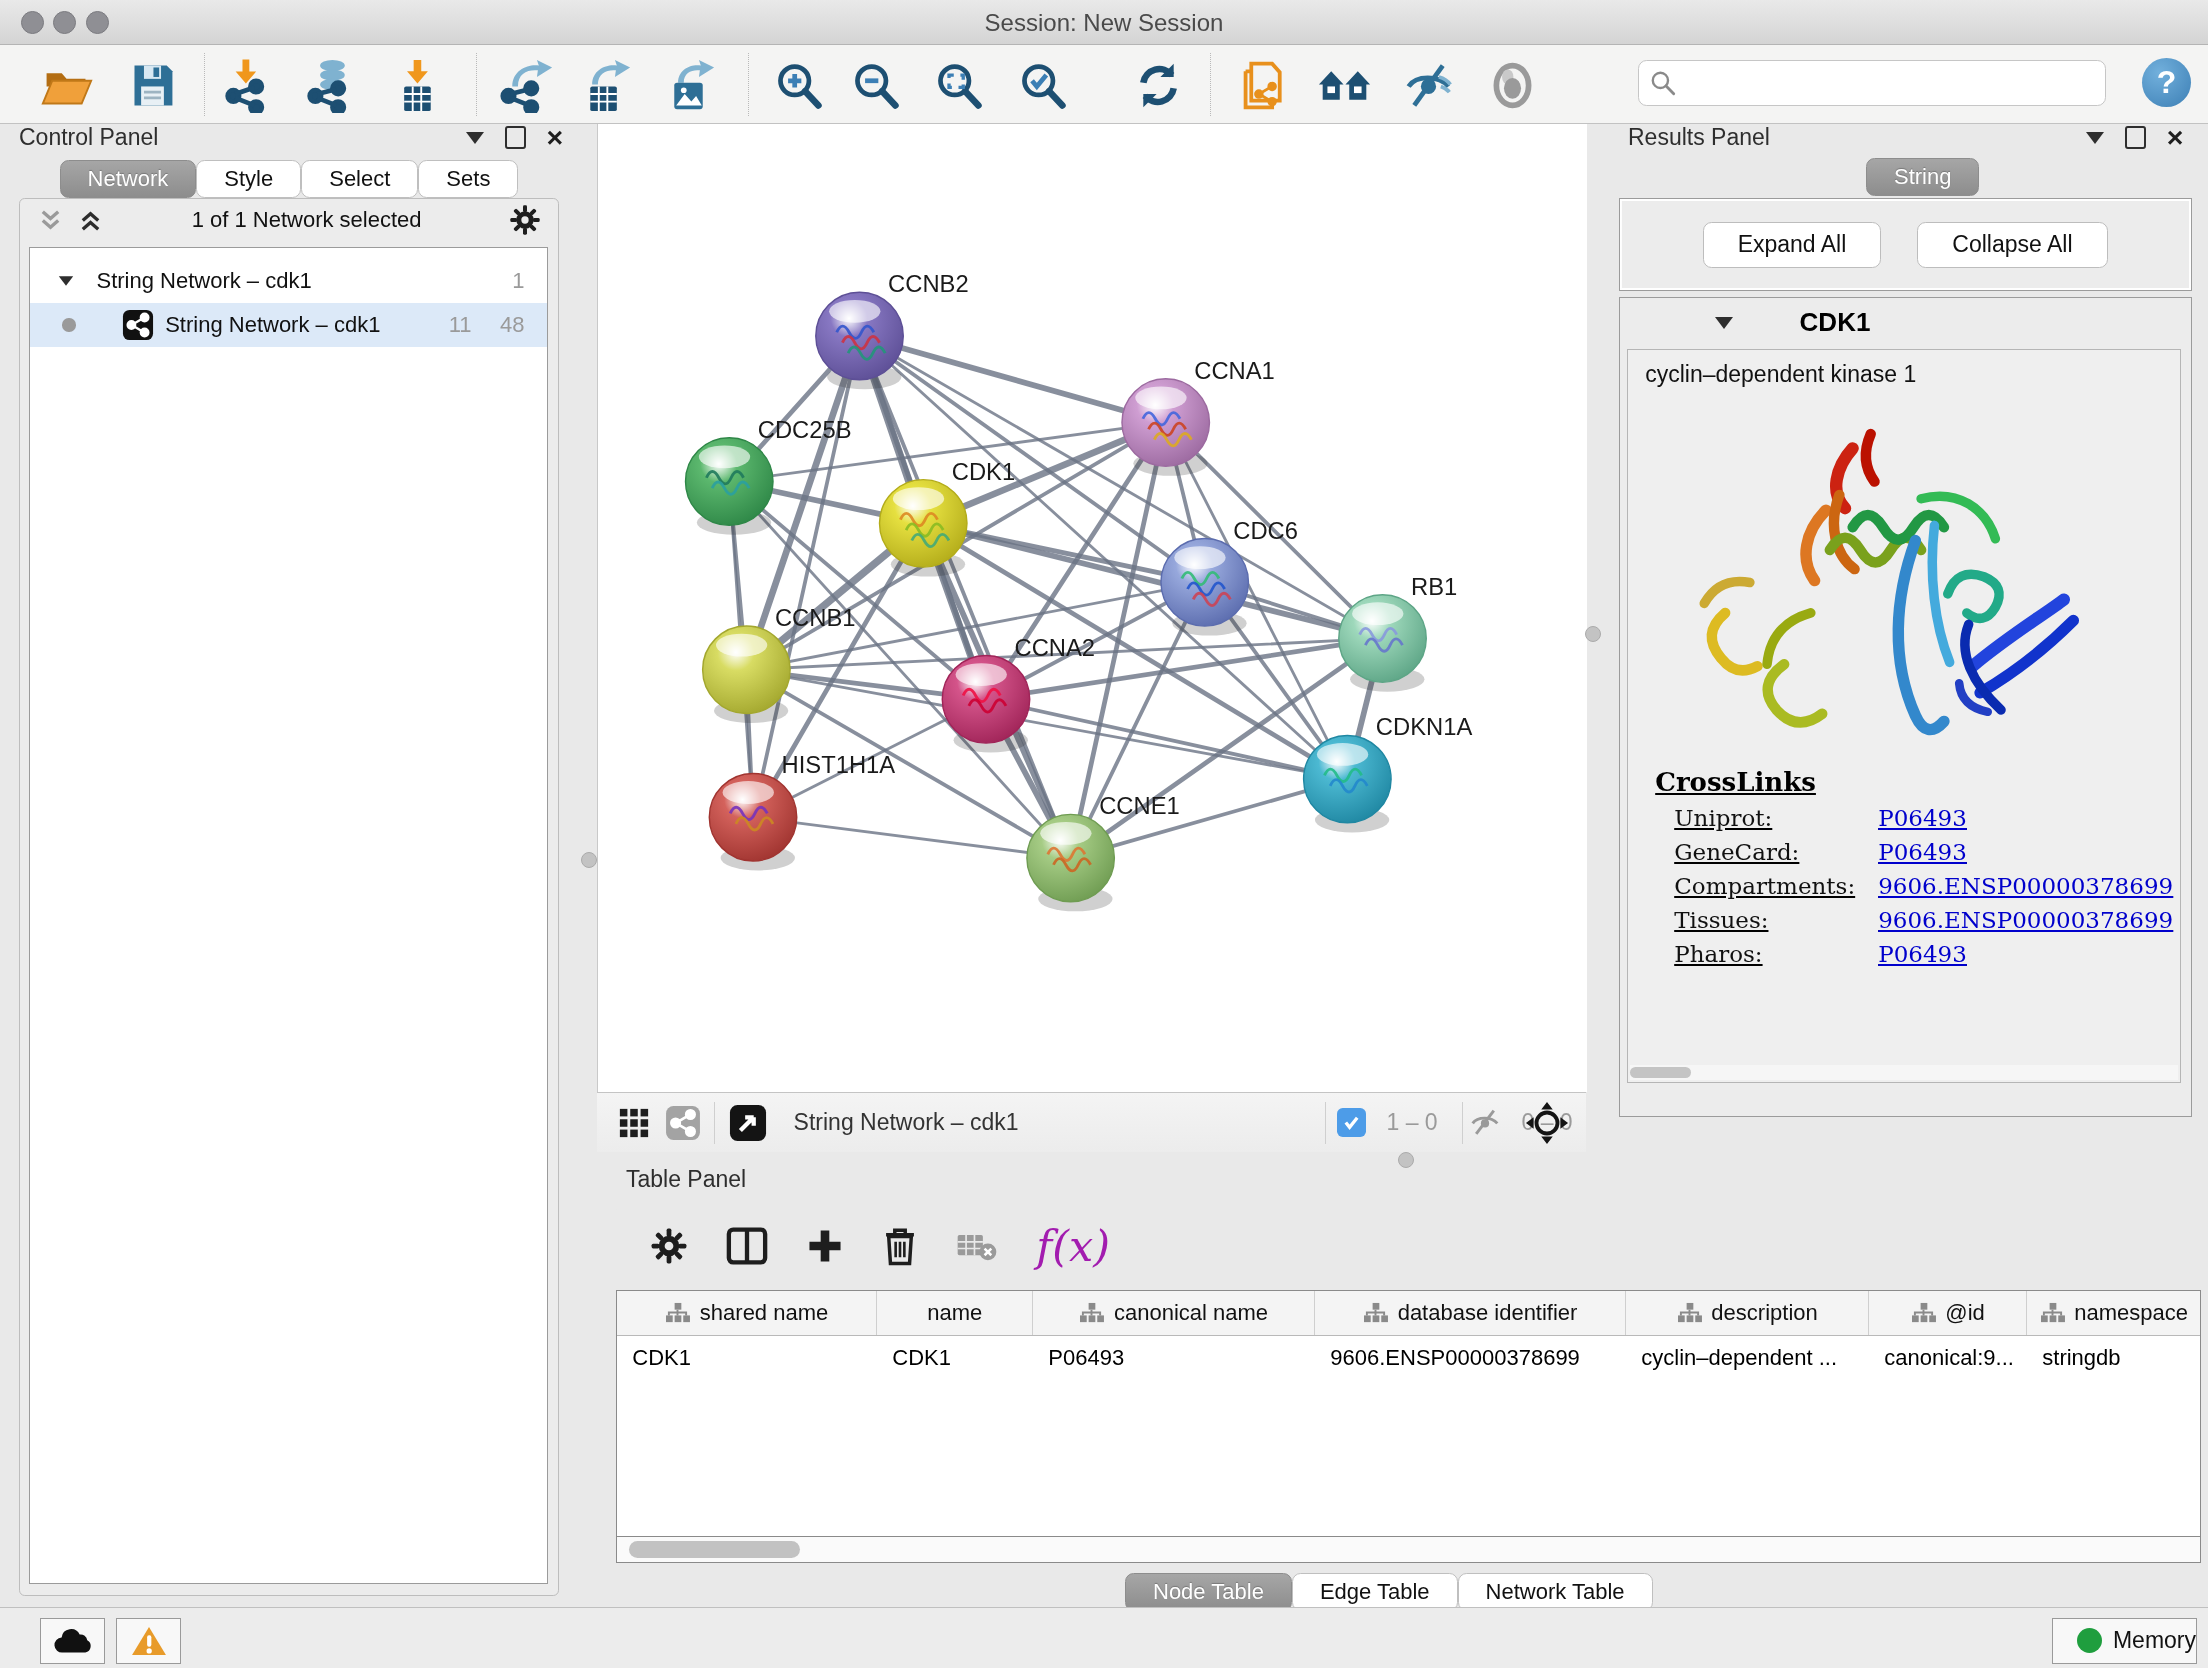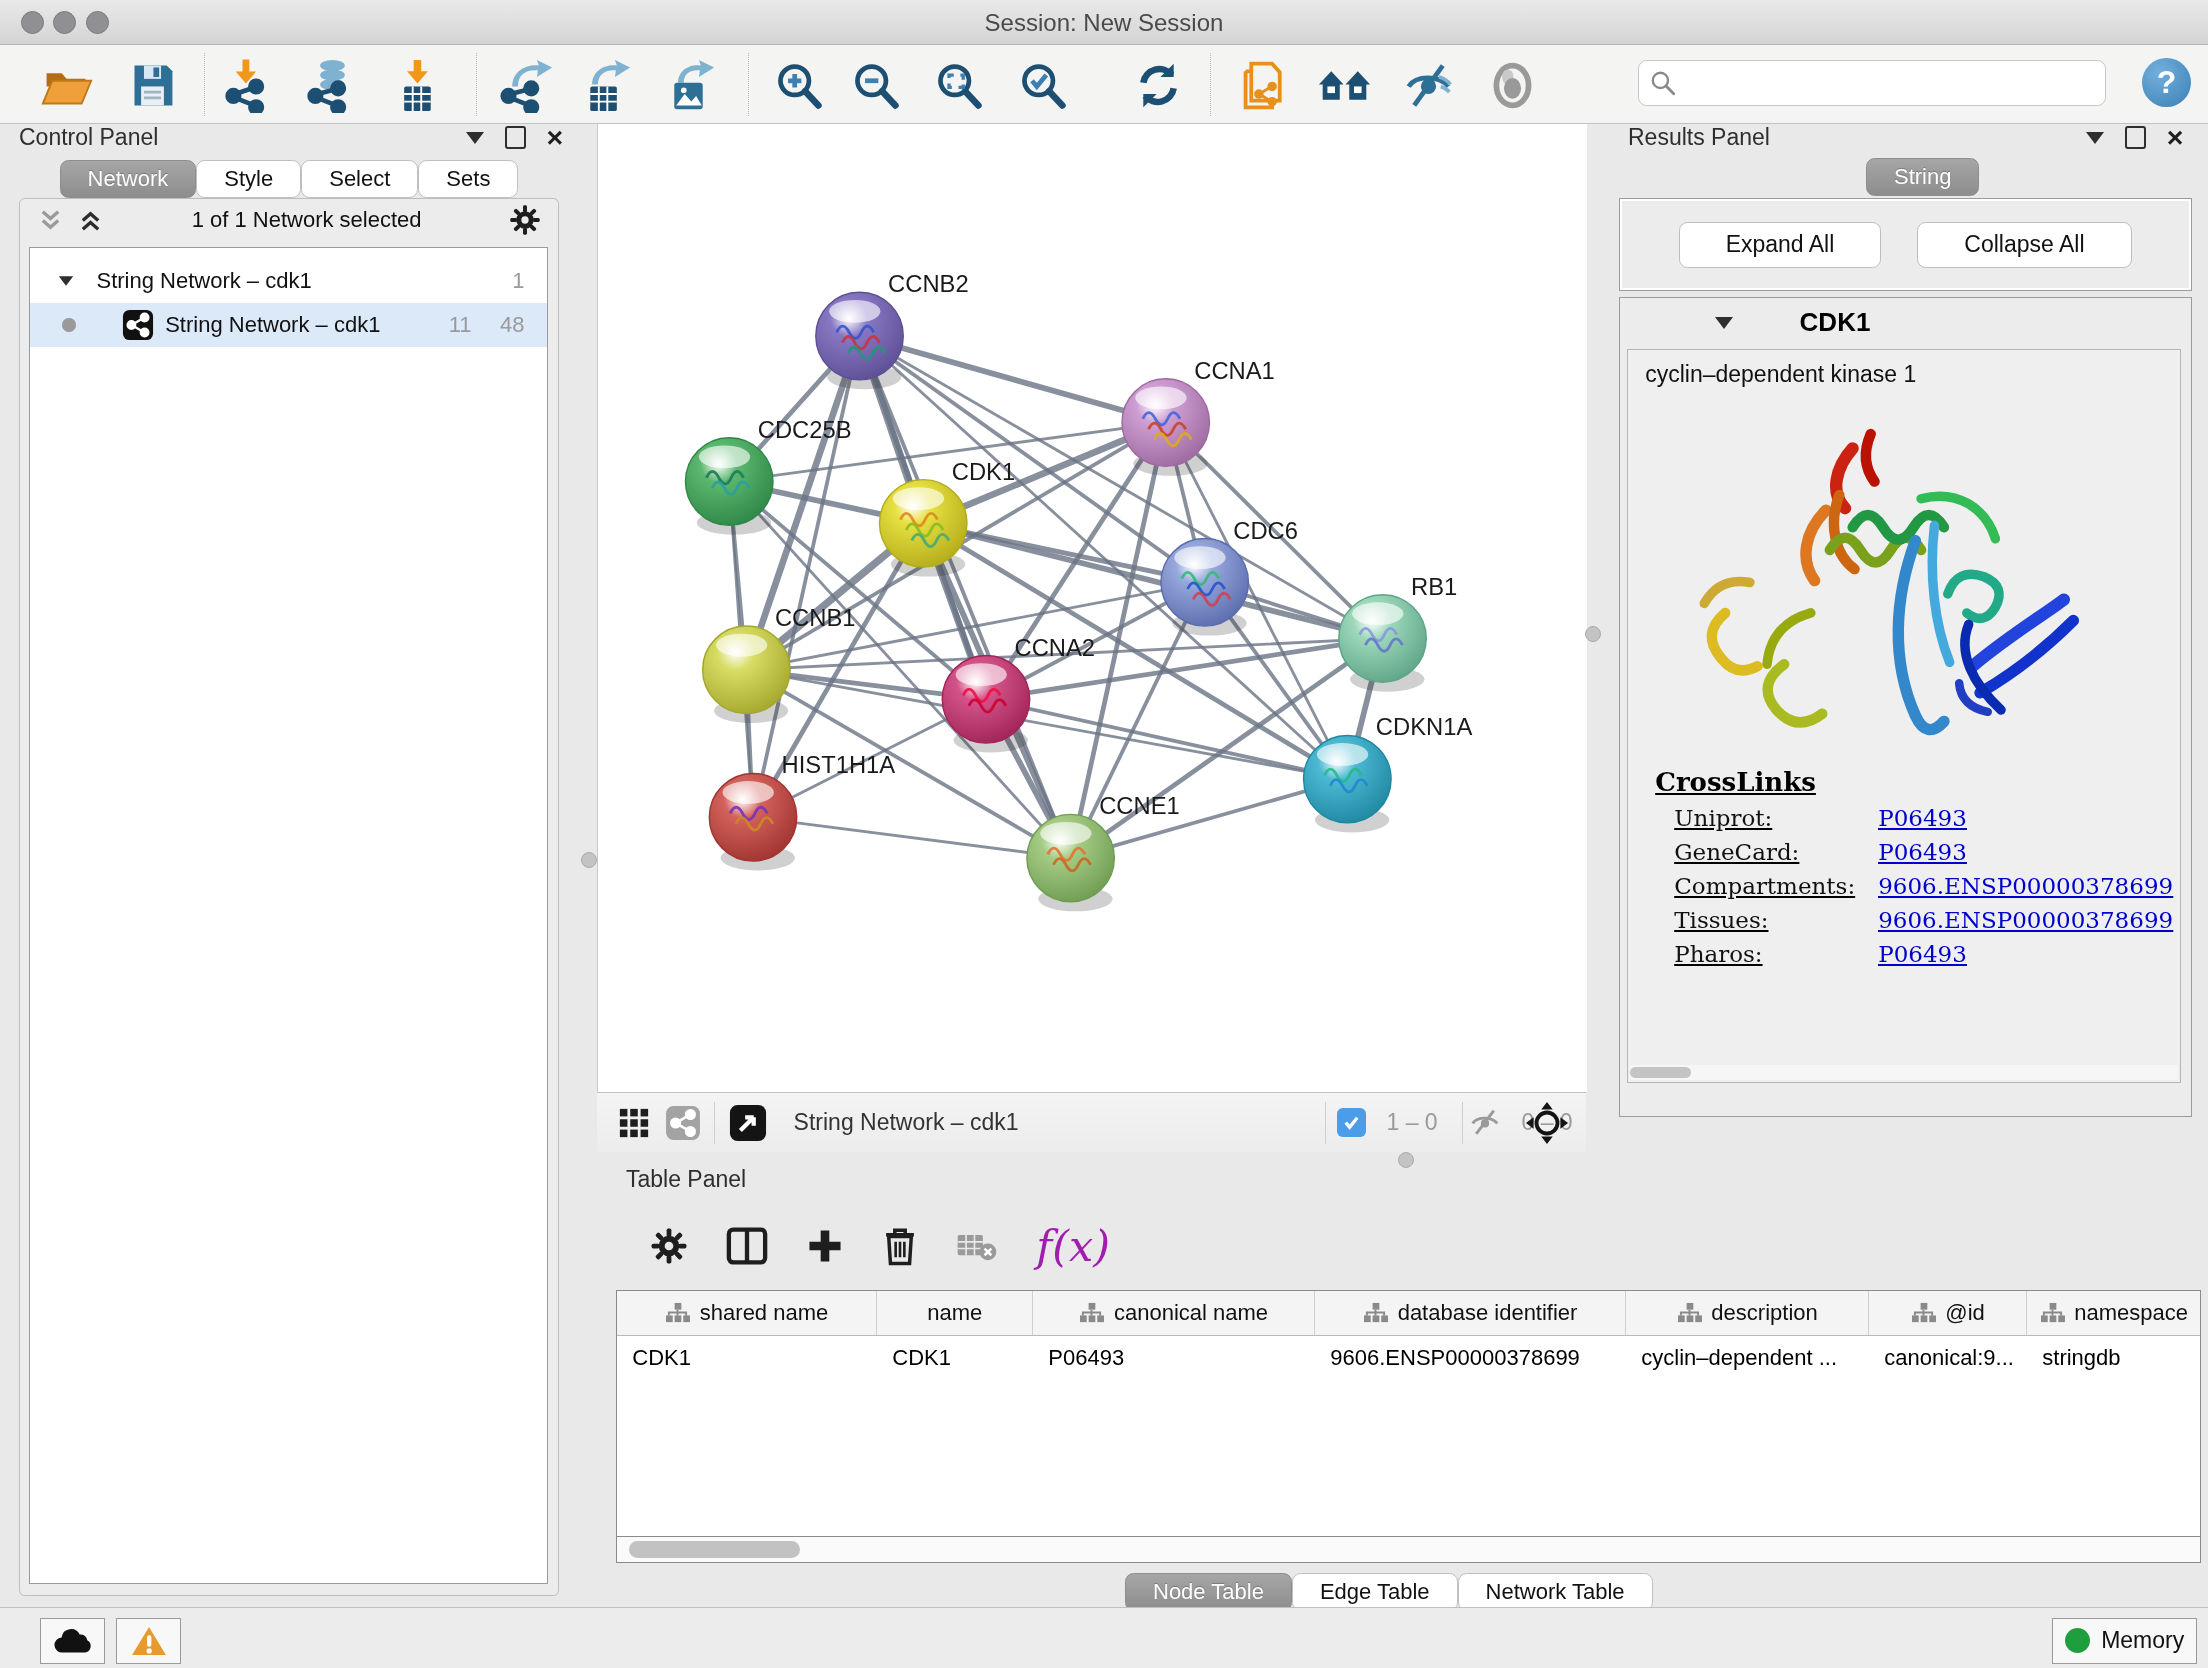--- a/index.html
+++ b/index.html
@@ -47,21 +47,21 @@
   .sb-sep{width:0;height:42px;border-left:1px solid #cfcfcf;margin:0 13.3px;}
   #sb-title{font-size:23px;color:#333;}
   .sb-num{font-size:23px;color:#9a9a9a;margin-left:9.5px;}
   #sb-checkbox{width:28.5px;height:28.5px;border-radius:5.7px;background:#4d9ce8;display:flex;align-items:center;justify-content:center;}
   .splitter-dot{width:14.3px;height:14.3px;border-radius:50%;background:#c3c3c3;border:1px solid #ababab;}
   
   #results-panel{left:1611px;top:124px;width:592px;height:995px;}
   #rp-tab{position:absolute;left:255px;top:34px;}
   #rp-box1{position:absolute;left:7.6px;top:74px;width:571px;height:91px;background:#ececec;border:1.9px solid #9b9b9b;
     box-shadow:inset 0 0 0 1.9px #fff;display:flex;align-items:center;justify-content:center;gap:36px;}
-  .rp-btn{background:#fff;border:1px solid #bdbdbd;border-radius:8.6px;height:44px;padding:0 46px;
+  .rp-btn{background:#fff;border:1px solid #bdbdbd;border-radius:8.6px;height:44px;padding:0 34px;
     display:flex;align-items:center;font-size:23px;color:#111;}
   #rp-box2{position:absolute;left:7.6px;top:173px;width:571px;height:818px;background:#ececec;border:1.9px solid #9b9b9b;}
   #rp-gene-head{position:absolute;left:0;top:0;width:100%;height:49px;display:flex;align-items:center;}
   #rp-content{position:absolute;left:7.6px;top:51px;width:552px;height:732px;background:#efefef;border:1px solid #b5b5b5;}
   #rp-desc{position:absolute;left:17px;top:11.4px;font-size:23px;color:#111;}
   #crosslinks{position:absolute;left:0px;top:417px;width:100%;font-family:"DejaVu Serif","Liberation Serif",serif;text-decoration:underline;}
   #cl-title{font-size:26px;font-weight:bold;color:#000;margin-left:27px;}
   .cl-row{display:flex;margin-top:8px;margin-left:46px;font-size:23px;}
   .cl-label{width:204px;color:#111;}
   .cl-link{color:#0000cc;text-decoration:underline;}
@@ -79,21 +79,21 @@
   .td{font-size:22px;color:#000;padding-left:15px;display:flex;align-items:center;flex:none;
     overflow:hidden;white-space:nowrap;box-sizing:border-box;}
   #tp-scroll{position:absolute;left:13.3px;top:373px;width:1583px;height:25px;background:#fafafa;border:1.9px solid #8a8a8a;border-top:none;}
   #tp-thumb{position:absolute;left:11.4px;top:3.8px;width:171px;height:17px;background:#c2c2c2;border-radius:8.6px;}
   #tp-tabs{position:absolute;left:522px;top:409px;display:flex;}
   
   #bottombar{left:0;top:1607px;width:2208px;height:61px;background:#ececec;border-top:1.9px solid #c0c0c0;}
   .foot-btn{position:absolute;top:9.5px;width:63px;height:44px;background:#f8f8f8;border:1.9px solid #9a9a9a;
     display:flex;align-items:center;justify-content:center;}
   #memory-btn{position:absolute;left:2052px;top:9.5px;width:143px;height:44px;background:#f8f8f8;border:1.9px solid #9a9a9a;
-    display:flex;align-items:center;justify-content:center;gap:11.4px;font-size:23px;color:#111;}
+    display:flex;align-items:center;justify-content:flex-end;gap:11.4px;font-size:23px;color:#111;}
   #memory-dot{width:25px;height:25px;border-radius:50%;background:#1f9e3e;}
   svg{display:block;}
   text{font-family:"Liberation Sans",sans-serif;}
 </style>
 </head>
 <body>
 
 <div id="titlebar" class="abs">
   <span class="traffic" style="left:21px"></span>
   <span class="traffic" style="left:53px"></span>

